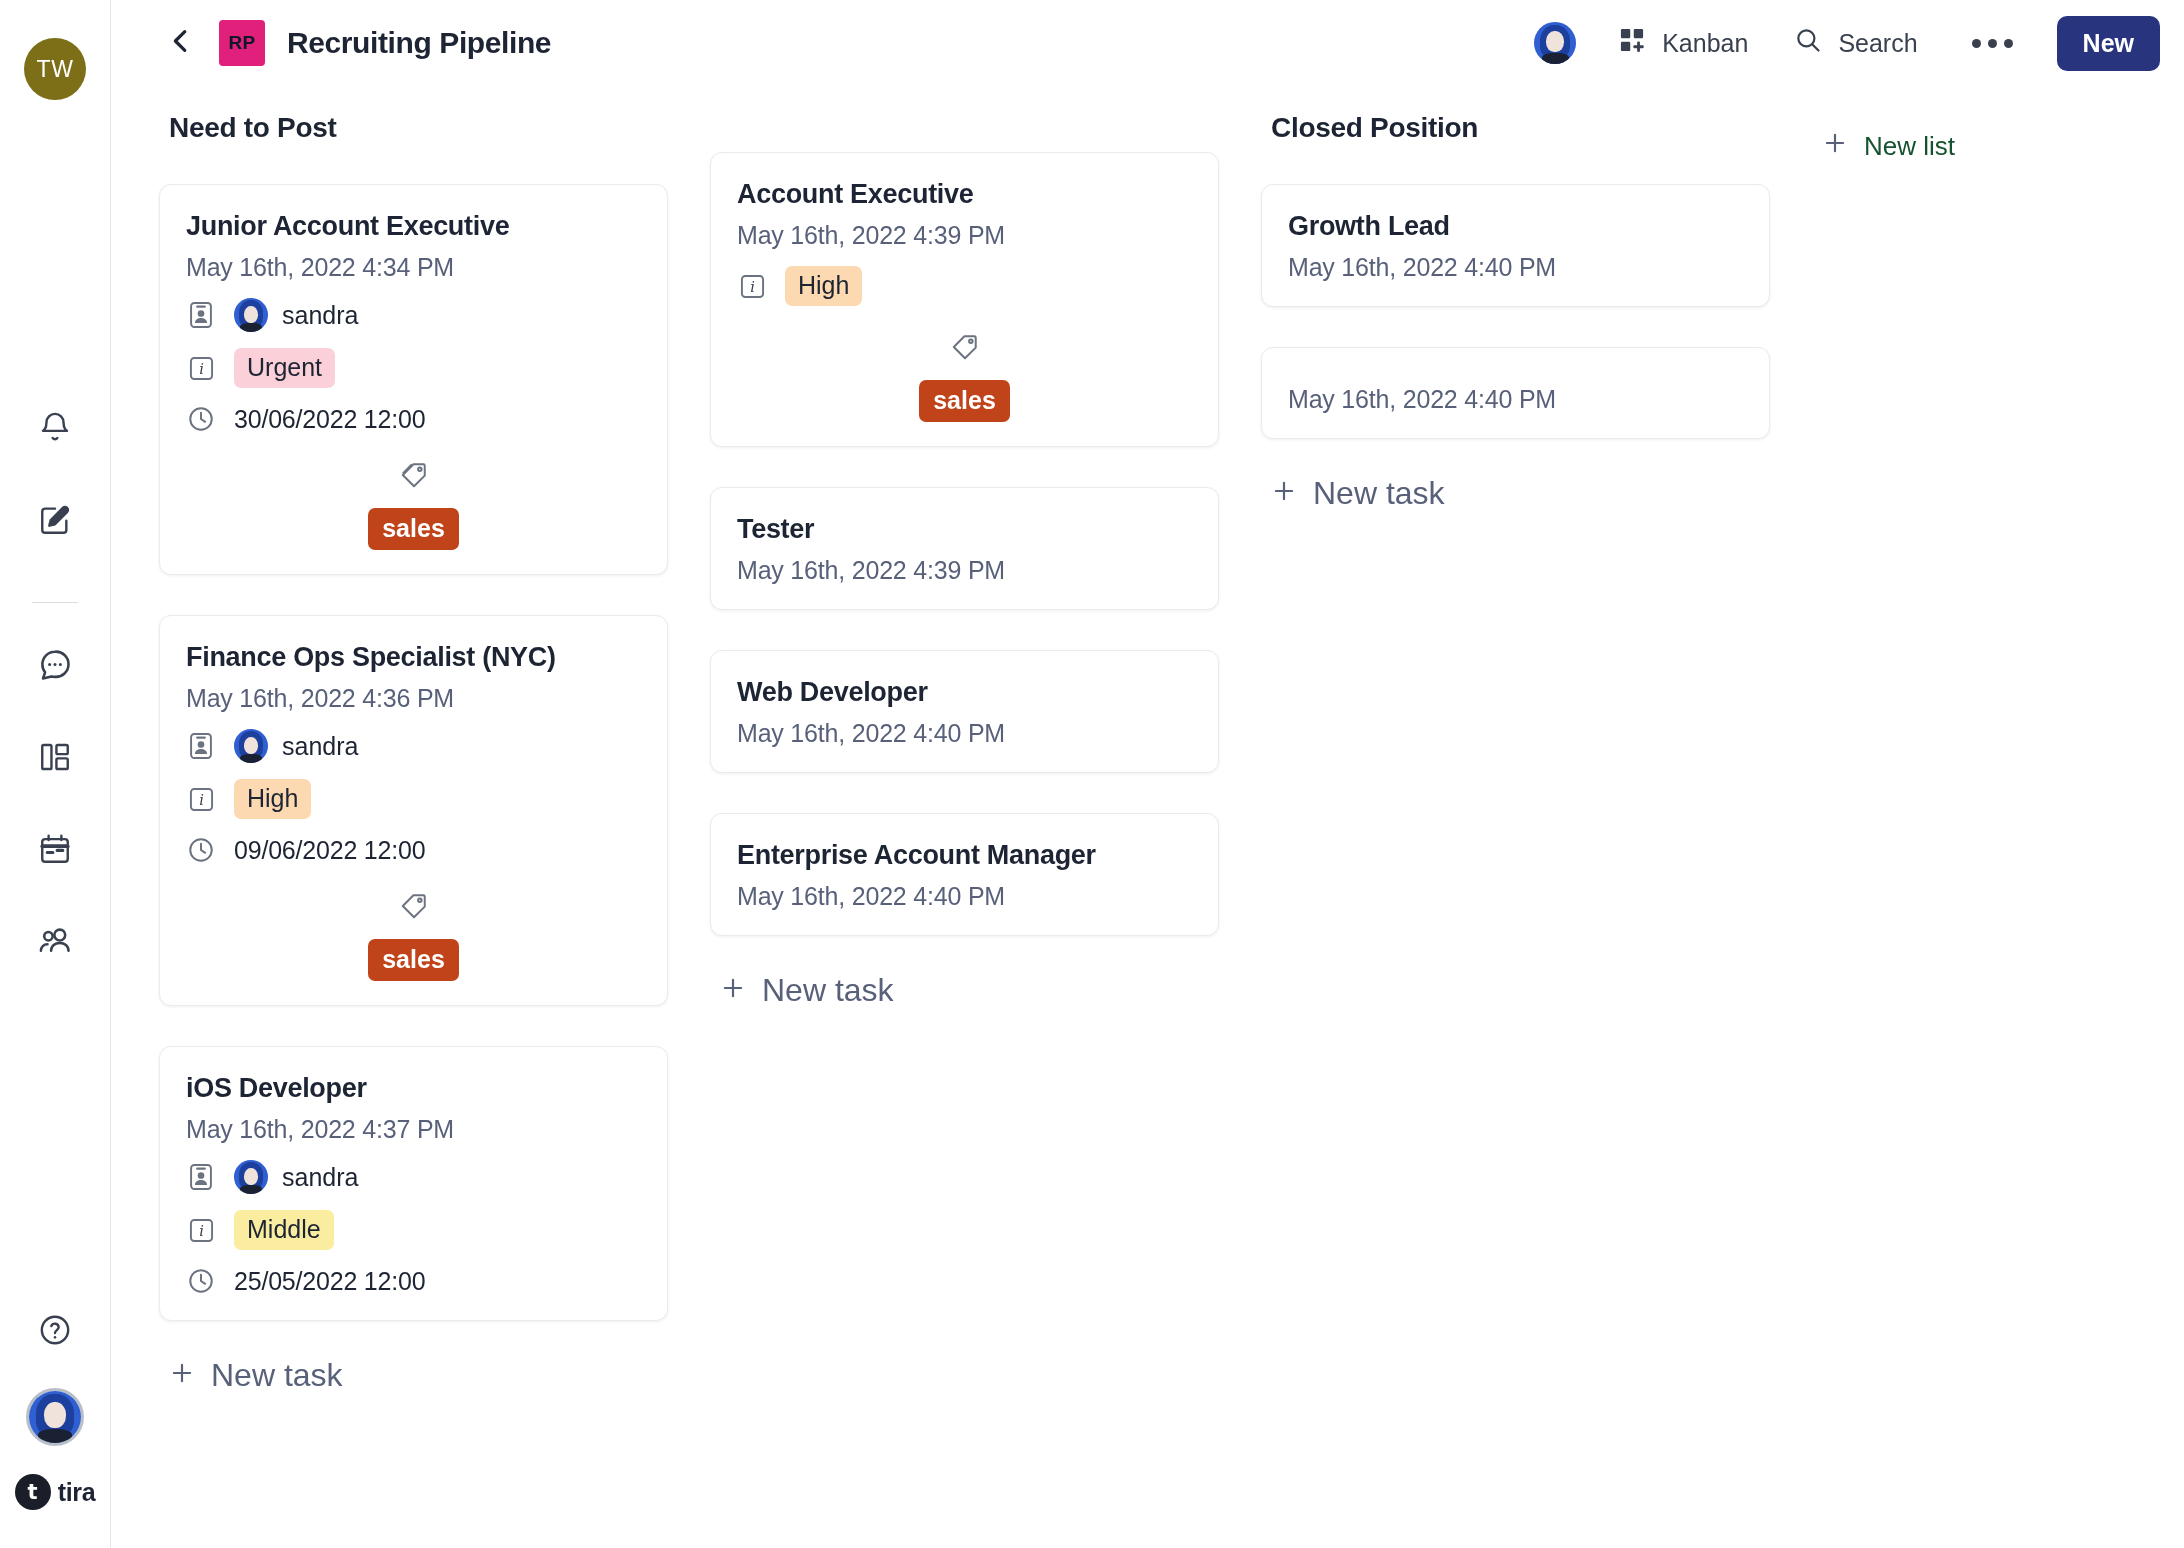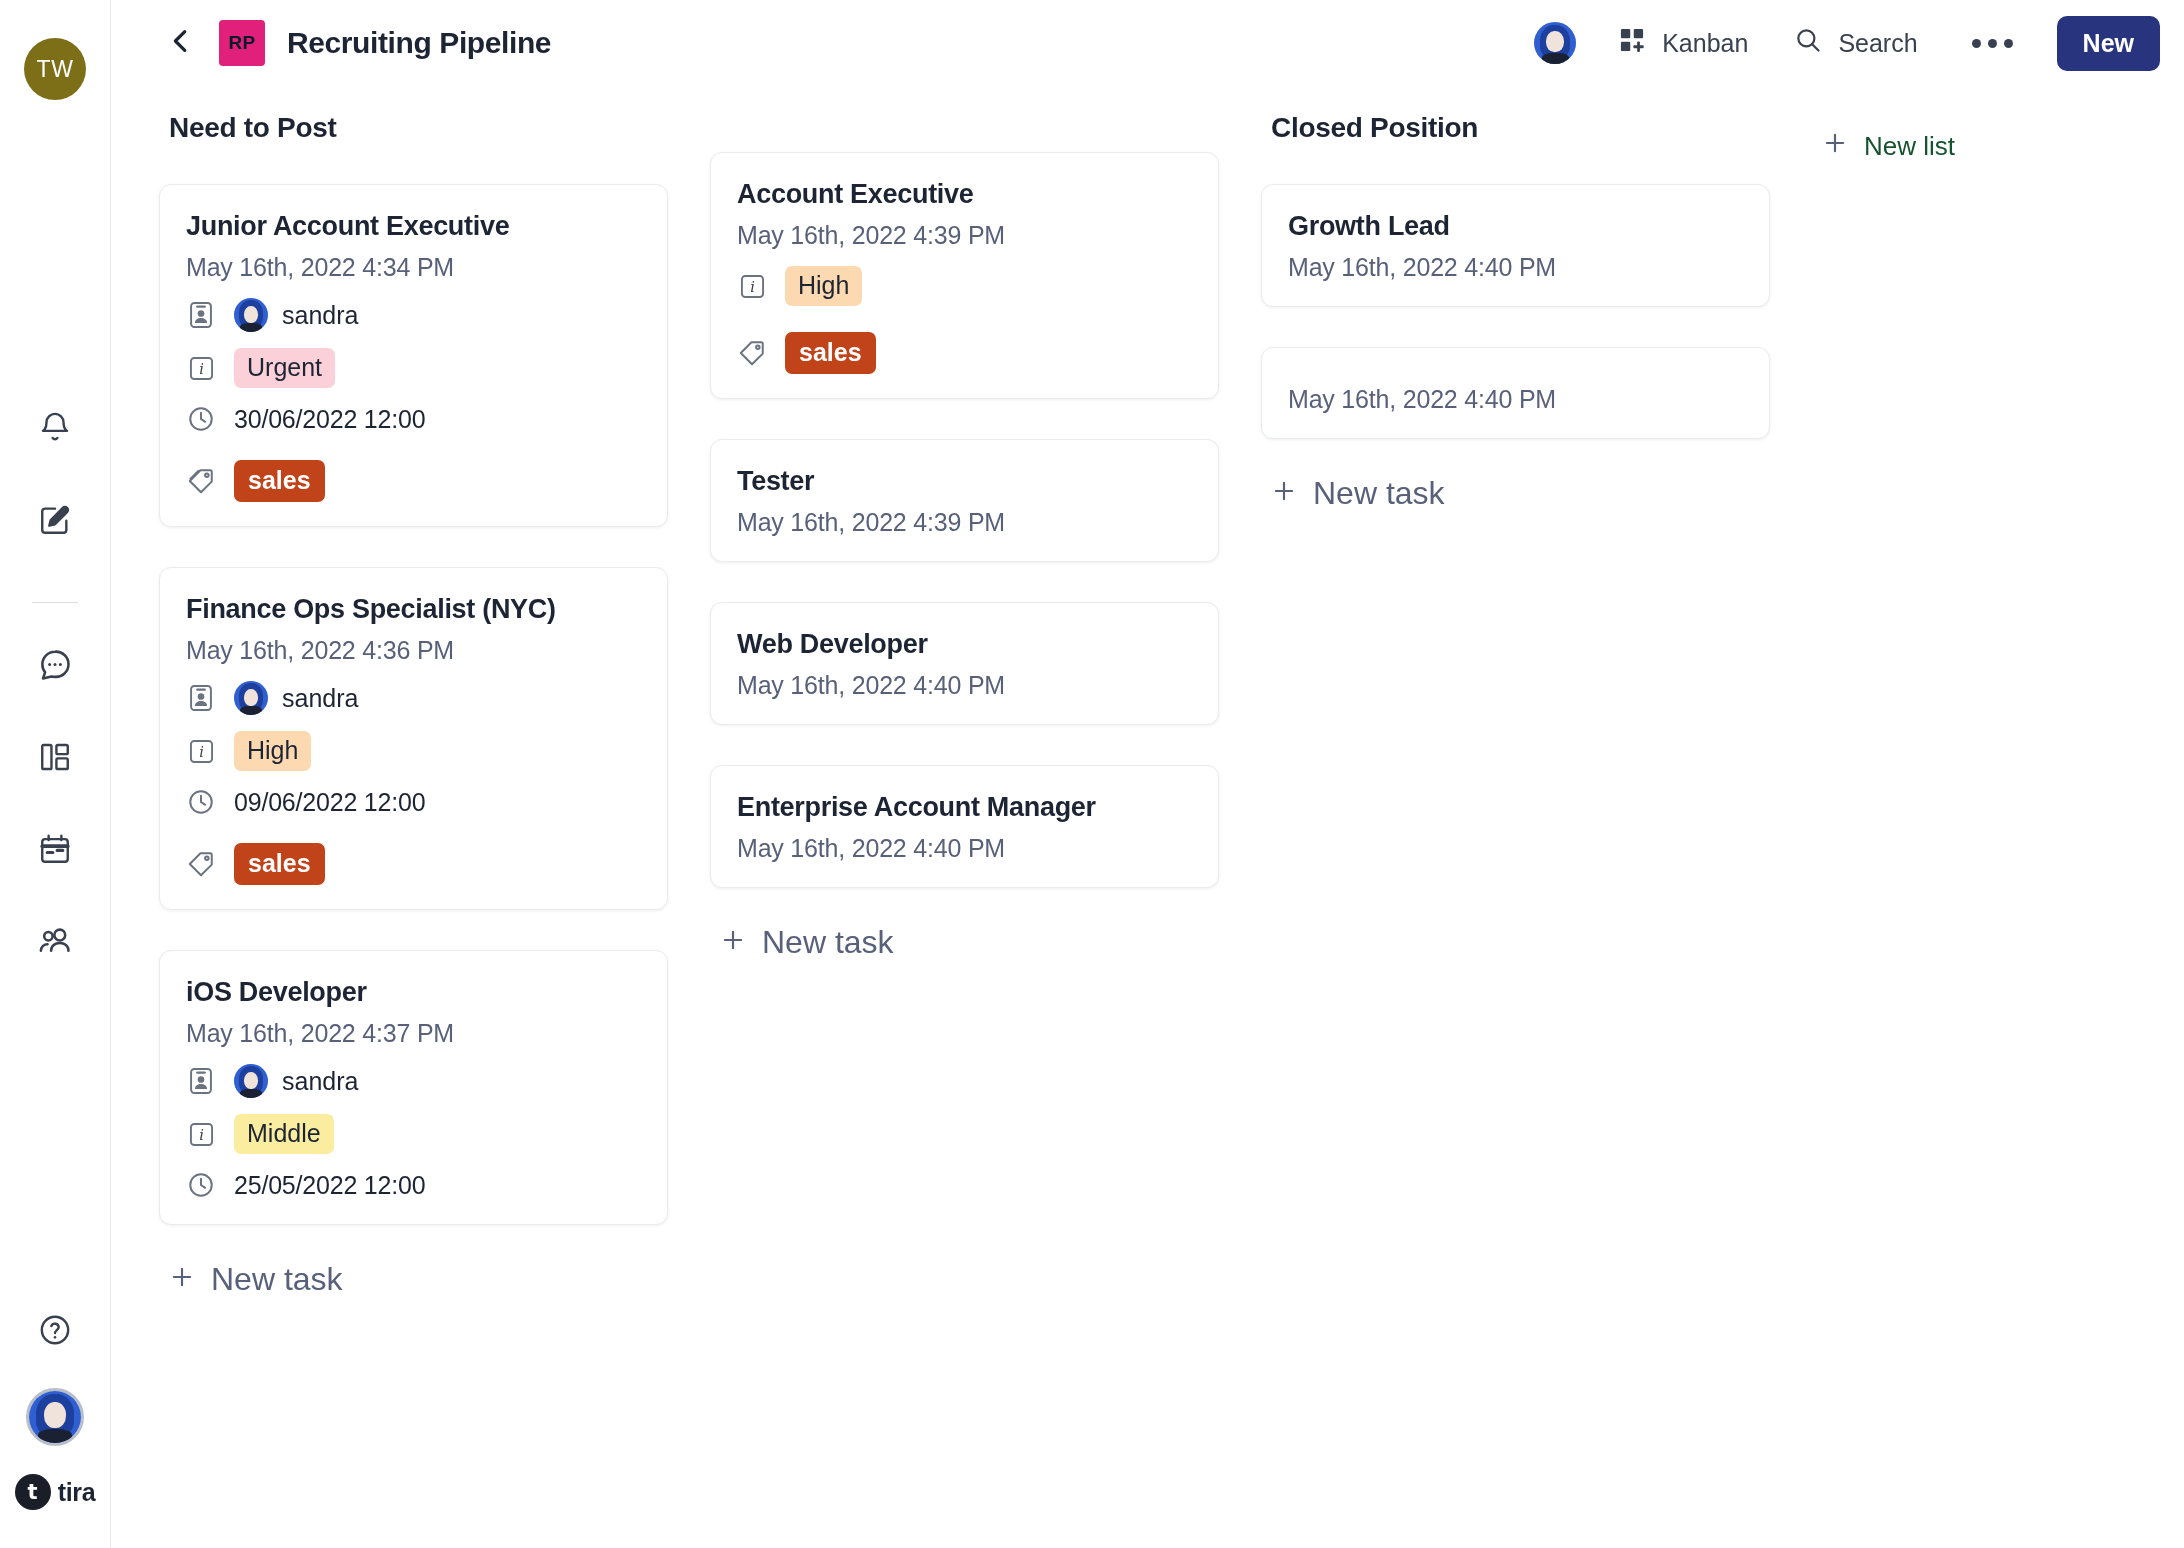--- a/index.html
+++ b/index.html
@@ -155,21 +155,21 @@
     letter-spacing: -.3px; line-height: 1.15;
   }
   .card-date {
     font-size: 25px; color: #59617a; font-weight: 400;
     margin-top: 11px; letter-spacing: -.2px;
   }
   .row {
     display: flex; align-items: center;
     margin-top: 16px; gap: 18px;
   }
-  .row.gap-lg { margin-top: 26px; }
+  .row.gap-lg { margin-top: 26px; flex-direction: column; }
   .ricon { width: 30px; height: 30px; flex: 0 0 30px; display:flex; align-items:center; justify-content:center;}
   .assignee { display: flex; align-items: center; gap: 14px; }
   .assignee-photo {
     width: 34px; height: 34px; border-radius: 50%;
     overflow: hidden; background: #dfe6f2; position: relative; flex:0 0 34px;
   }
   .assignee-name { font-size: 25px; color: #1d2433; }
   .pill {
     border-radius: 7px;
     padding: 4px 13px 6px 13px;

